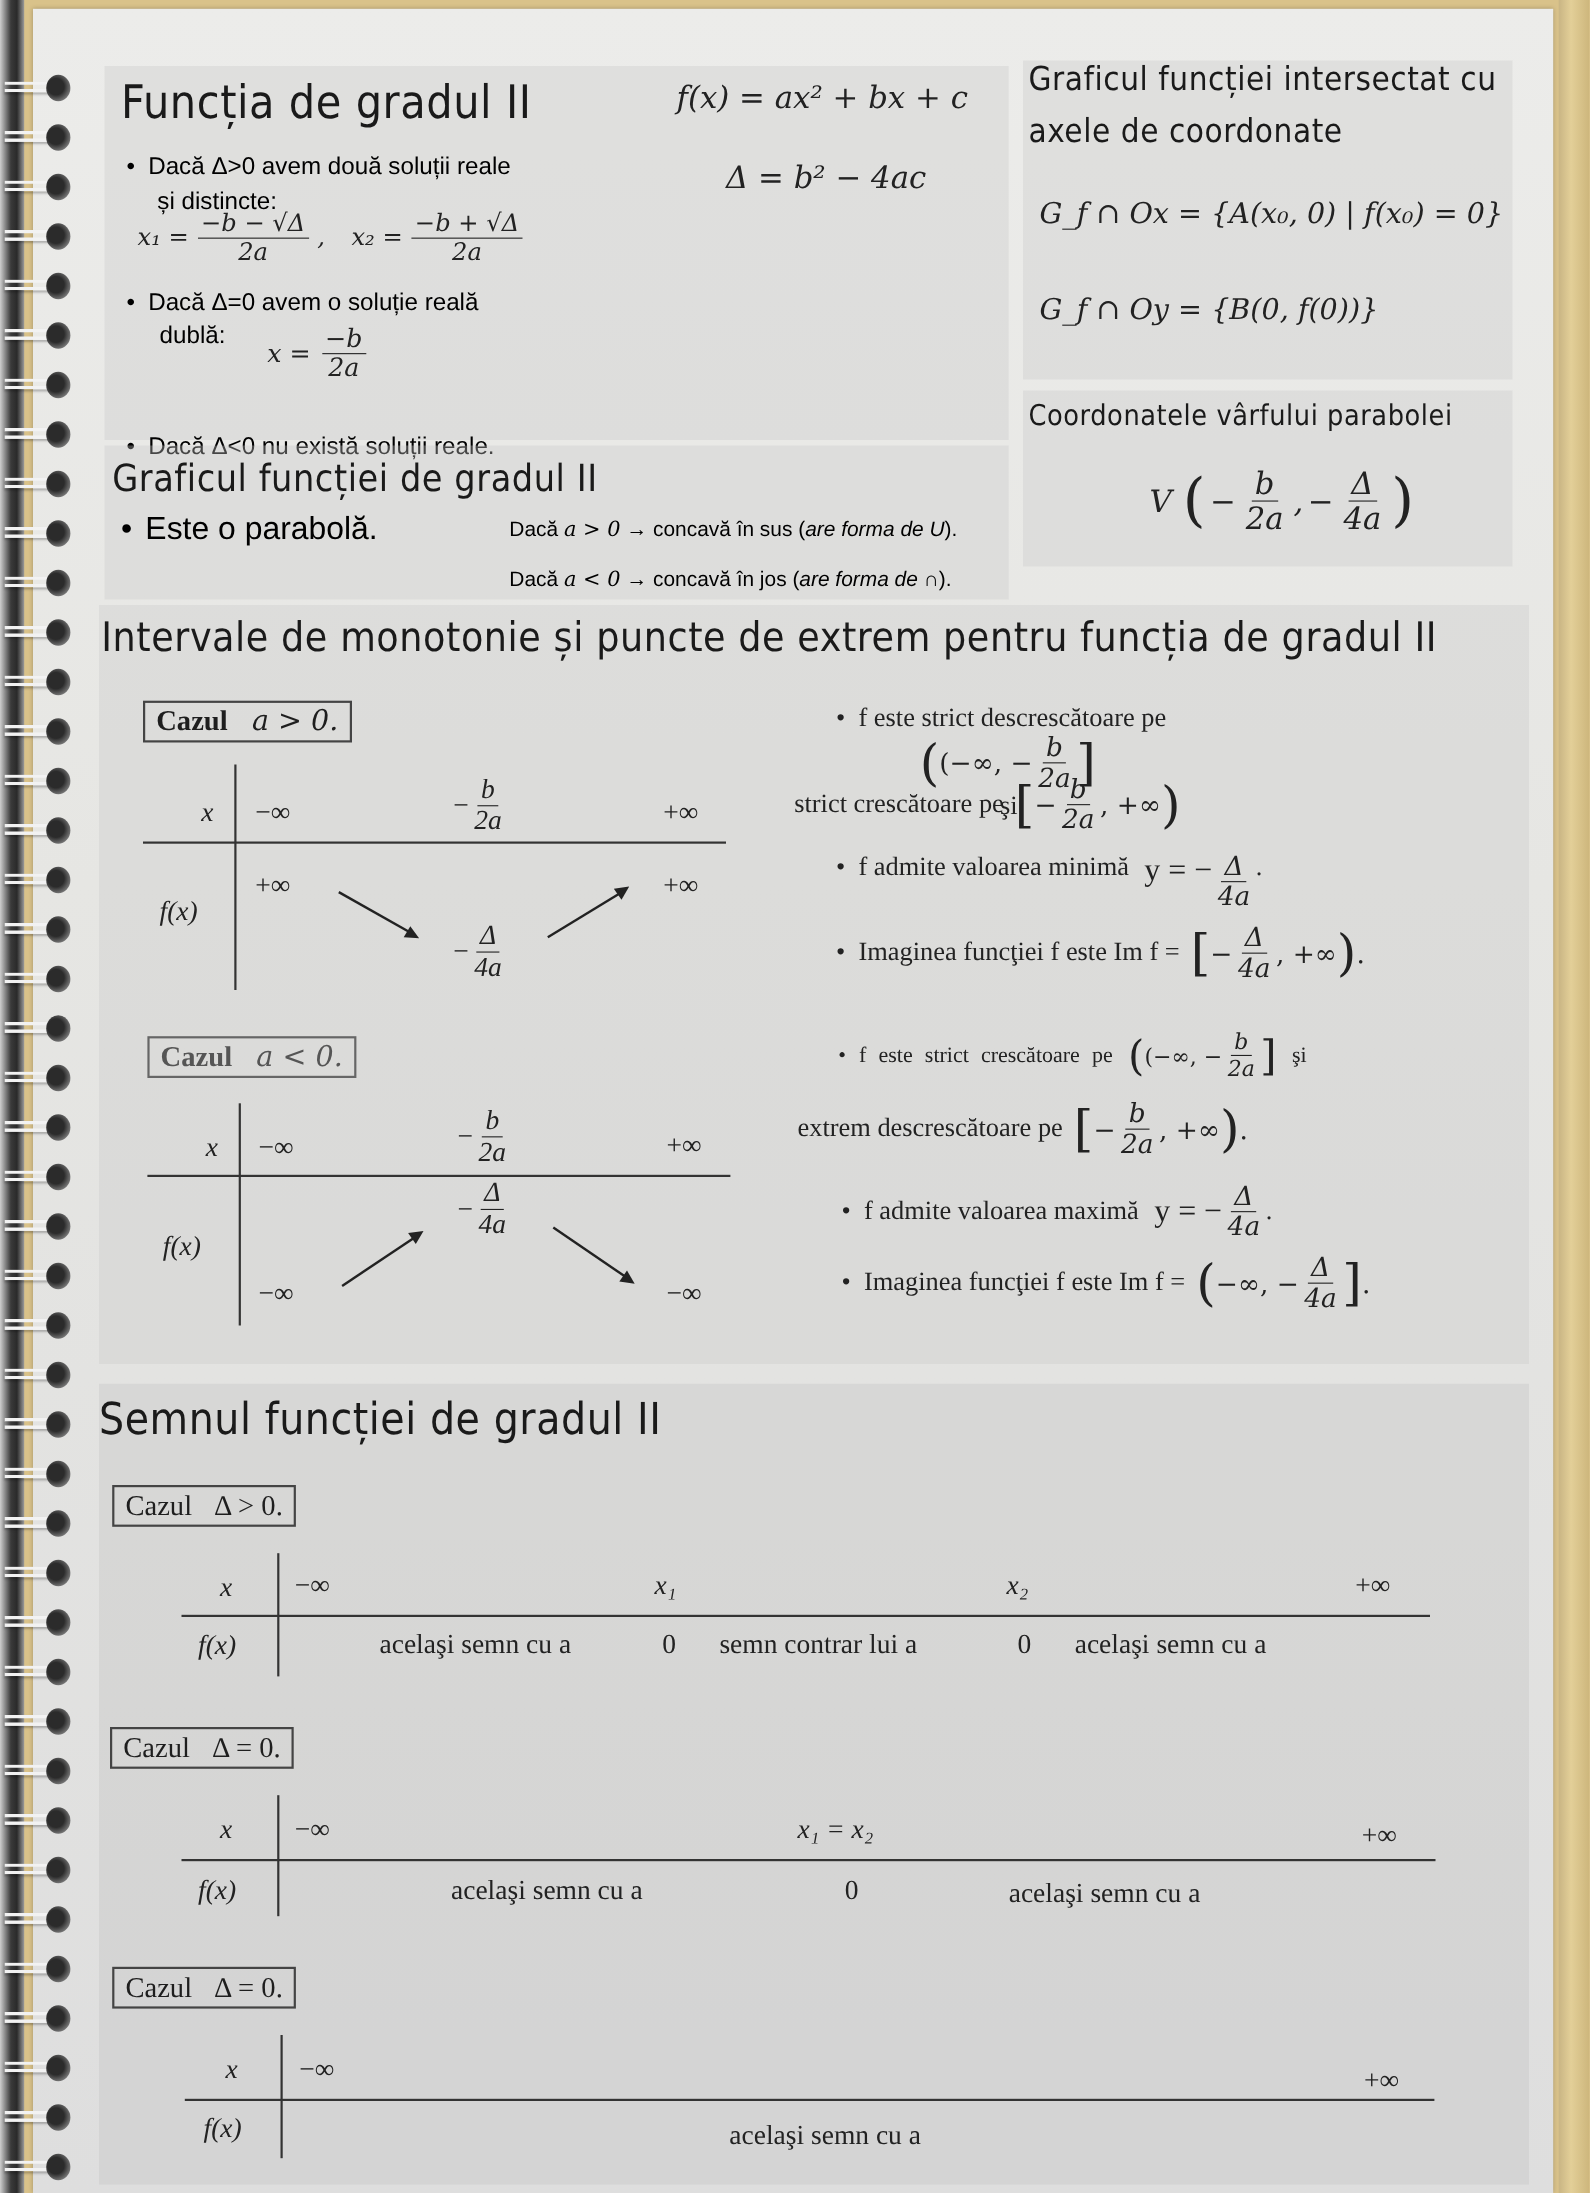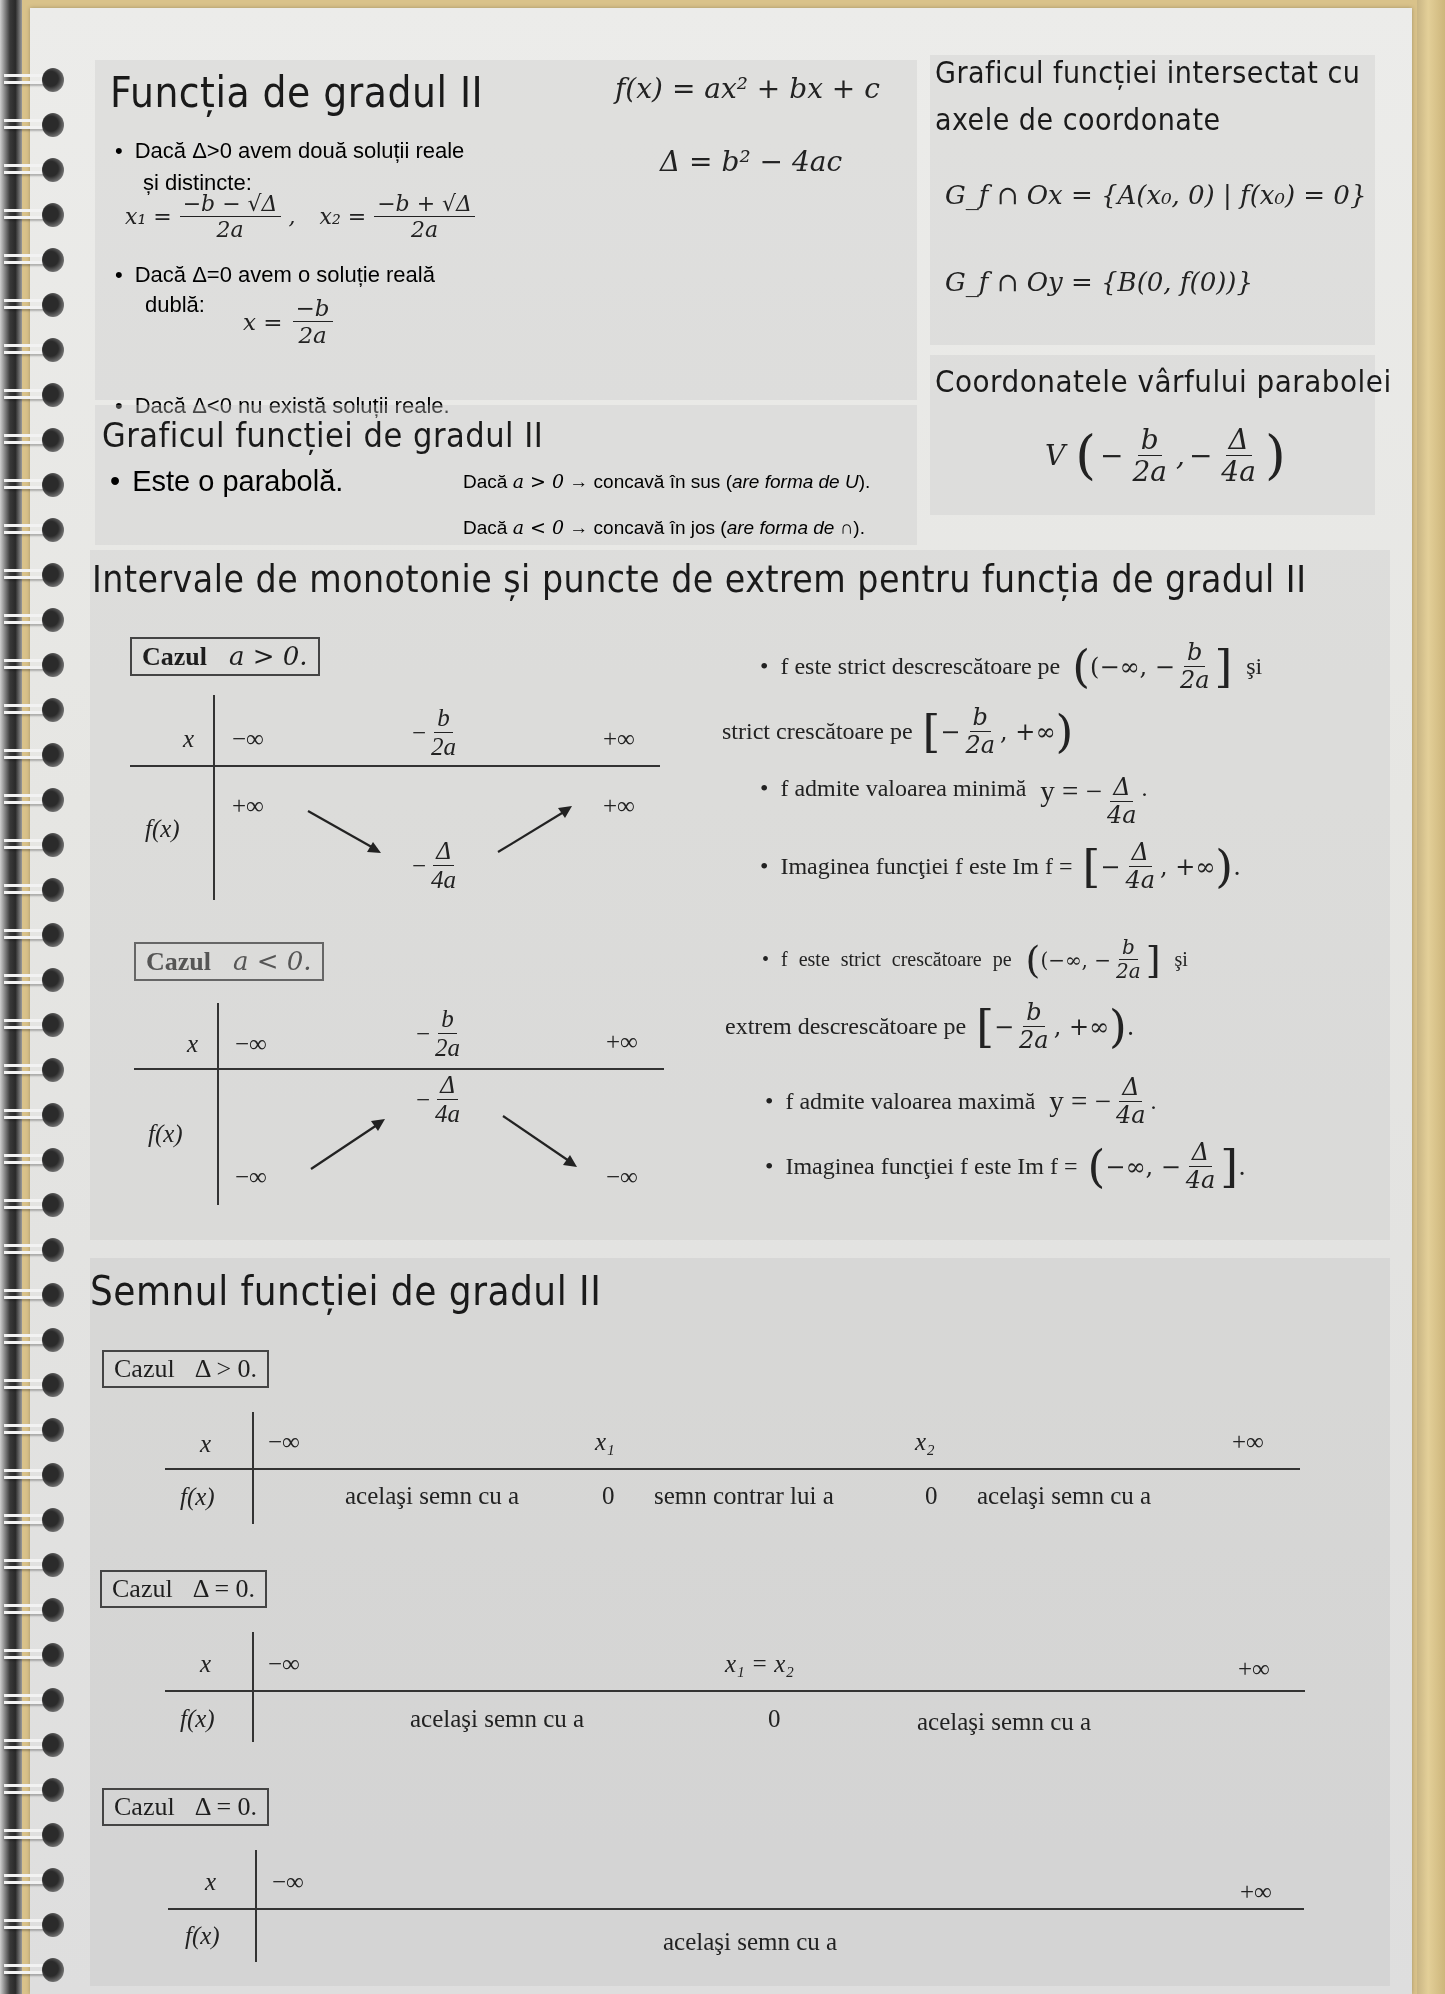--- a/index.html
+++ b/index.html
@@ -291,21 +291,21 @@
   <span>→ concavă în jos (</span><i>are forma de ∩</i><span>).</span>
 </div>
 
 <div class="panel" style="left:930px;top:55px;width:445px;height:290px;"></div>
 <div class="hand" style="left:935px;top:55px;font-size:30px;">Graficul funcției intersectat cu</div>
 <div class="hand" style="left:935px;top:102px;font-size:30px;">axele de coordonate</div>
 <div class="serif math" style="left:945px;top:180px;font-size:26px;">G_f ∩ Ox = {A(x₀, 0) | f(x₀) = 0}</div>
 <div class="serif math" style="left:945px;top:252px;font-size:26px;margin-top:15px;">G_f ∩ Oy = {B(0, f(0))}</div>
 
 <div class="panel" style="left:930px;top:355px;width:445px;height:160px;"></div>
-<div class="hand" style="left:935px;top:363px;font-size:31px;">Coordonatele vârfului parabolei</div>
+<div class="hand" style="left:935px;top:363px;font-size:26px;">Coordonatele vârfului parabolei</div>
 <div class="serif math" style="left:1045px;top:425px;font-size:28px;display:flex;align-items:center;gap:4px;">
   <span style="margin-right:6px;">V</span>
   <span class="bigp">(</span>
   <span>−</span>
   <span class="frac">
       <span class="num">b</span>
       <span class="den">2a</span>
     </span>
   <span>,</span>
   <span>−</span>
@@ -348,21 +348,21 @@
   <svg class="arrow" style="left:305px;top:808px;" width="80" height="50">
       <line x1="3" y1="3" x2="72" y2="42" stroke="#222" stroke-width="2.2"></line>
       <polygon points="76,45 62,44 68,34" fill="#222"></polygon>
     </svg>
   <svg class="arrow" style="left:495px;top:800px;" width="80" height="56">
       <line x1="3" y1="52" x2="72" y2="10" stroke="#222" stroke-width="2.2"></line>
       <polygon points="77,6 70,18 63,8" fill="#222"></polygon>
     </svg>
 </div>
 
-<div class="serif" style="left:760px;top:640px;font-size:24px;display:flex;align-items:center;">
+<div class="serif" style="left:760px;top:640px;font-size:24px;display:flex;align-items:center;flex-direction:column;">
   <span class="bullet">f este strict descrescătoare pe</span>
   <span class="math" style="margin-left:12px;display:flex;align-items:center;">
       <span class="bigp">(</span>
       <span style="font-style:normal;">(−∞, −</span>
       <span class="frac">
         <span class="num">b</span>
         <span class="den">2a</span>
       </span>
       <span class="bigp">]</span>
     </span>

